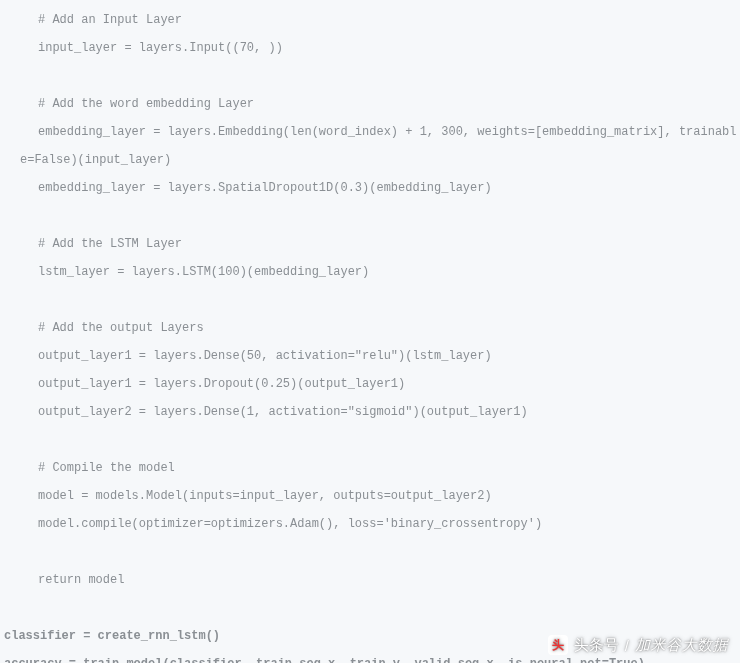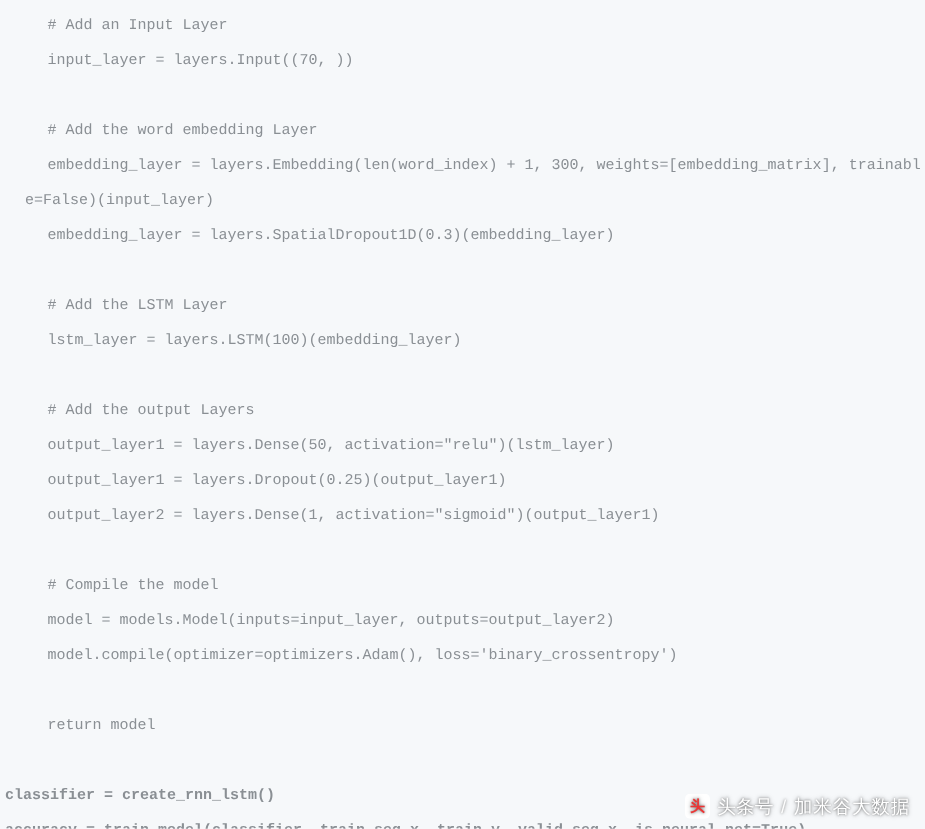--- a/index.html
+++ b/index.html
@@ -37,21 +37,21 @@
     align-items: center;
     gap: 6px;
     color: #fff;
     font-family: "Microsoft YaHei", Arial, sans-serif;
     font-size: 15px;
     text-shadow: 0 0 4px rgba(0,0,0,.35), 0 0 2px rgba(0,0,0,.5);
     pointer-events: none;
   }
   .watermark svg { display:block; }
   .wm-sep { opacity: .9; }
-  .wm-text { letter-spacing: .5px; }
+  .wm-text { font-style: italic; letter-spacing: .5px; }
 </style>
 </head>
 <body>
 
 <div class="code" id="code-block"><span class="line i1"># Add an Input Layer</span><span class="line i1">input_layer = layers.Input((70, ))</span><span class="line i1">&nbsp;</span><span class="line i1"># Add the word embedding Layer</span><span class="line i1">embedding_layer = layers.Embedding(len(word_index) + 1, 300, weights=[embedding_matrix], trainabl</span><span class="line wrap">e=False)(input_layer)</span><span class="line i1">embedding_layer = layers.SpatialDropout1D(0.3)(embedding_layer)</span><span class="line i1">&nbsp;</span><span class="line i1"># Add the LSTM Layer</span><span class="line i1">lstm_layer = layers.LSTM(100)(embedding_layer)</span><span class="line i1">&nbsp;</span><span class="line i1"># Add the output Layers</span><span class="line i1">output_layer1 = layers.Dense(50, activation="relu")(lstm_layer)</span><span class="line i1">output_layer1 = layers.Dropout(0.25)(output_layer1)</span><span class="line i1">output_layer2 = layers.Dense(1, activation="sigmoid")(output_layer1)</span><span class="line i1">&nbsp;</span><span class="line i1"># Compile the model</span><span class="line i1">model = models.Model(inputs=input_layer, outputs=output_layer2)</span><span class="line i1">model.compile(optimizer=optimizers.Adam(), loss='binary_crossentropy')</span><span class="line i1">&nbsp;</span><span class="line i1">return model</span><span class="line i0">&nbsp;</span><span class="line i0">classifier = create_rnn_lstm()</span><span class="line i0">accuracy = train_model(classifier, train_seq_x, train_y, valid_seq_x, is_neural_net=True)</span></div>
 
 <div class="watermark">
   <span>
     <svg width="20" height="20" viewBox="0 0 20 20">
       <rect x="0" y="0" width="20" height="20" rx="4" fill="#ffffff" fill-opacity="0.95"></rect>

